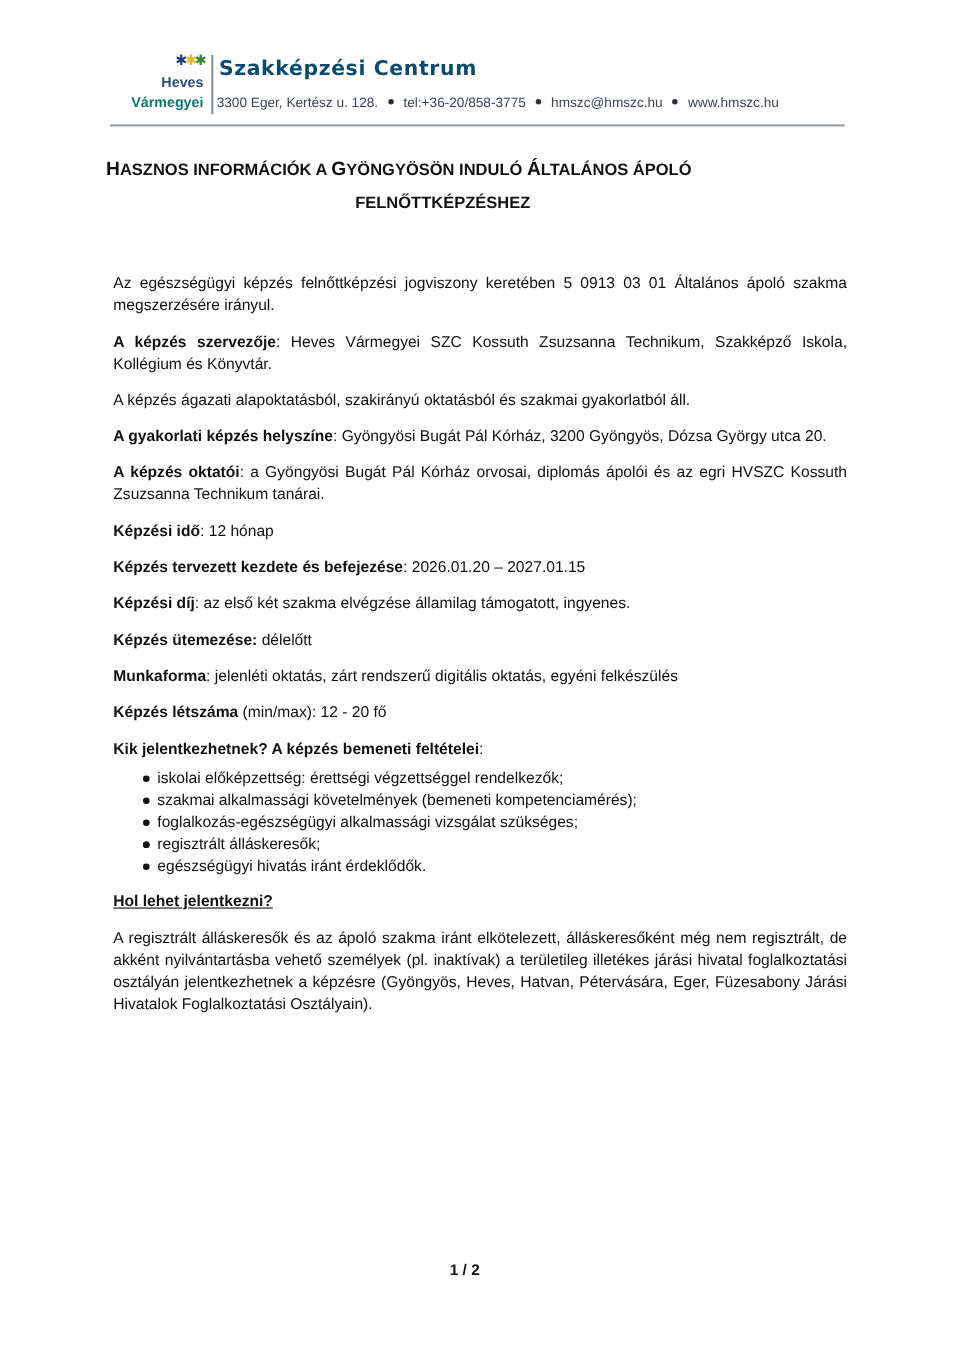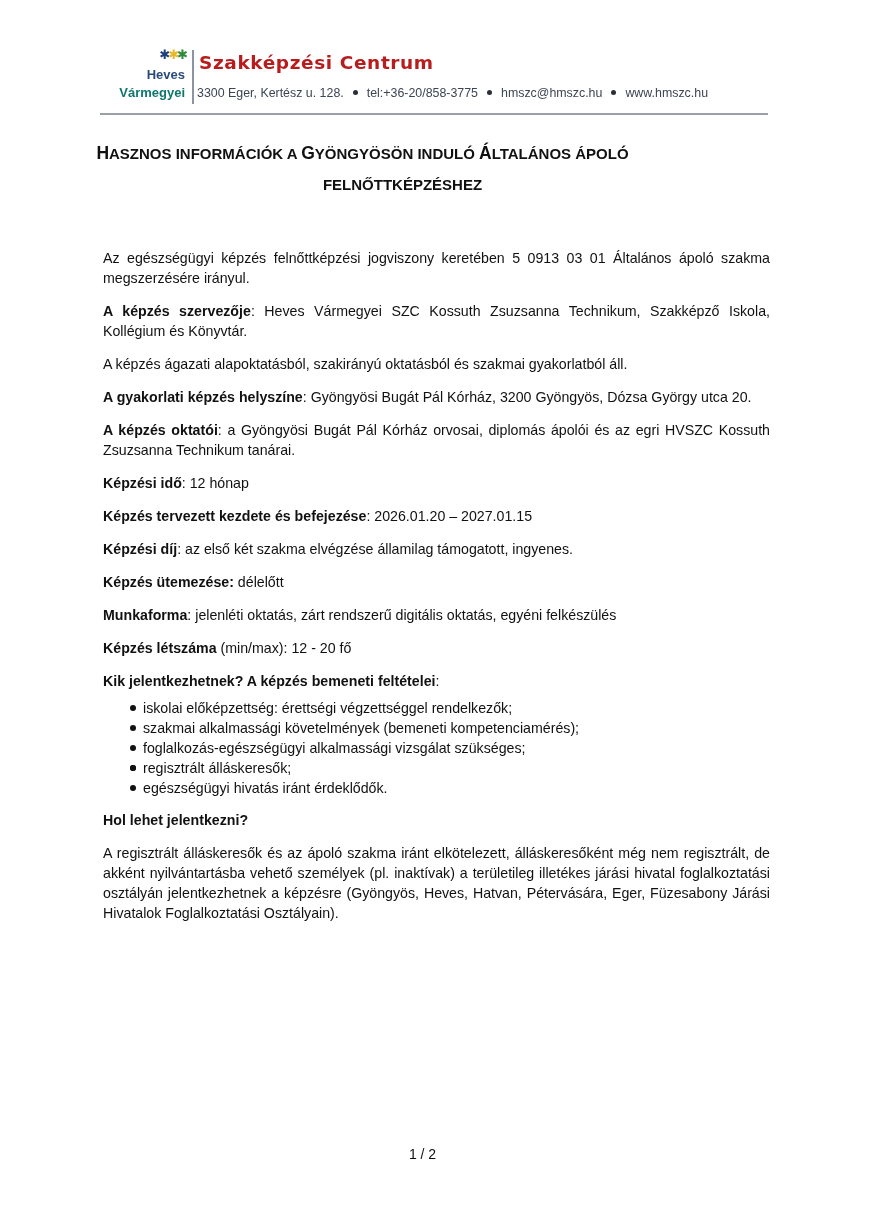--- a/index.html
+++ b/index.html
@@ -11,42 +11,42 @@
   .header { position: absolute; left: 104px; top: 46px; width: 666px; height: 66px; }
   .logo { position: absolute; left: 26px; top: 0; width: 58px; height: 62px; text-align: right; }
   .stars { position: absolute; right: 2px; top: 2px; font-size: 13px; letter-spacing: -2px; line-height: 14px; }
   .star-blue { color: #1f3f7a; }
   .star-yellow { color: #e9b82a; }
   .star-green { color: #2f8a3a; }
   .logo-line1 { position: absolute; right: 3px; top: 21px; font-weight: bold; font-size: 13px; color: #2a4a7c; }
   .logo-line2 { position: absolute; right: 3px; top: 39px; font-weight: bold; font-size: 13px; color: #0f766e; }
   .vdivider { position: absolute; left: 88px; top: 4px; width: 1.5px; height: 54px; background: #8a94a3; }
   .org-name { position: absolute; left: 95px; top: 6px; font-family: "DejaVu Sans", sans-serif; font-weight: bold;
-              font-size: 18.5px; color: #b91c1c; letter-spacing: 0.6px; }
+              font-size: 18.5px; color: #0c4a6e; letter-spacing: 0.6px; }
   .contact { position: absolute; left: 93px; top: 40px; font-size: 12.4px; color: #3c4554; white-space: nowrap; }
   .contact .dot { display: inline-block; width: 5px; height: 5px; border-radius: 50%; background: #2b2f3a;
                   margin: 0 9px 2px 9px; vertical-align: middle; }
   .header-rule { position: absolute; left: 100px; top: 113px; width: 668px; height: 2px; background: #9aa0a8; }
 
   
   .title { position: absolute; left: 0; width: 725px; text-align: center; font-weight: bold; color: #111; }
   .title1 { top: 143px; font-size: 15px; }
   .title1 .big { font-size: 17.5px; }
   .title2 { top: 176px; font-size: 15px; margin-left: 40px; }
 
   
   .body { position: absolute; left: 103px; top: 248px; width: 667px; font-size: 14.2px; line-height: 20px; }
   .p { margin: 0 0 13px 0; text-align: justify; }
   .p b { font-weight: bold; }
   .list { list-style: none; margin: -6px 0 12px 0; padding: 0; }
   .list li { position: relative; padding-left: 40px; margin: 0; line-height: 20px; text-align: justify; }
   .list li .bullet { position: absolute; left: 27px; top: 7px; width: 6px; height: 6px; border-radius: 50%; background: #111; }
-  .heading { font-weight: bold; margin: 0 0 13px 0; }
+  .heading { font-weight: bold; margin: 0 0 13px 0; text-decoration: underline; }
 
-  .pagenum { position: absolute; left: 0; top: 1146px; width: 845px; text-align: center; font-weight: normal; font-size: 14px; }
+  .pagenum { position: absolute; left: 0; top: 1146px; width: 845px; text-align: center; font-weight: bold; font-size: 14px; }
 </style>
 </head>
 <body>
 
 <div class="page">
 
   <div class="header">
     <div class="logo">
       <div class="stars"><span class="star-blue">✱</span><span class="star-yellow">✱</span><span class="star-green">✱</span></div>
       <div class="logo-line1">Heves</div>

